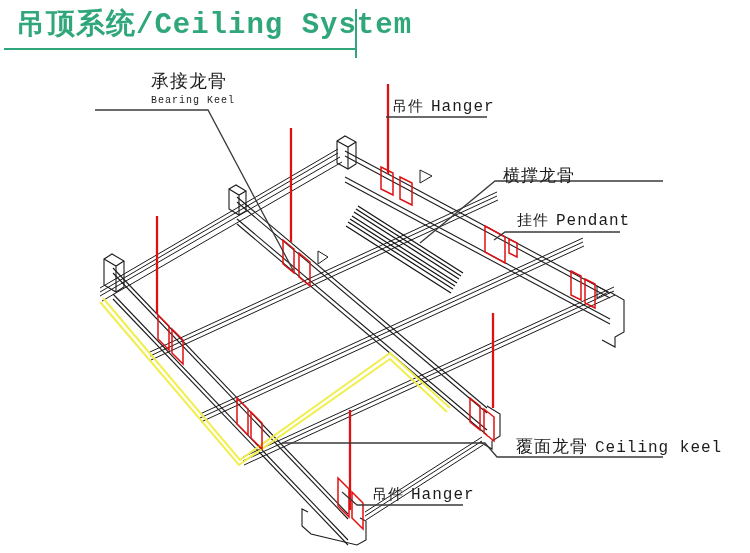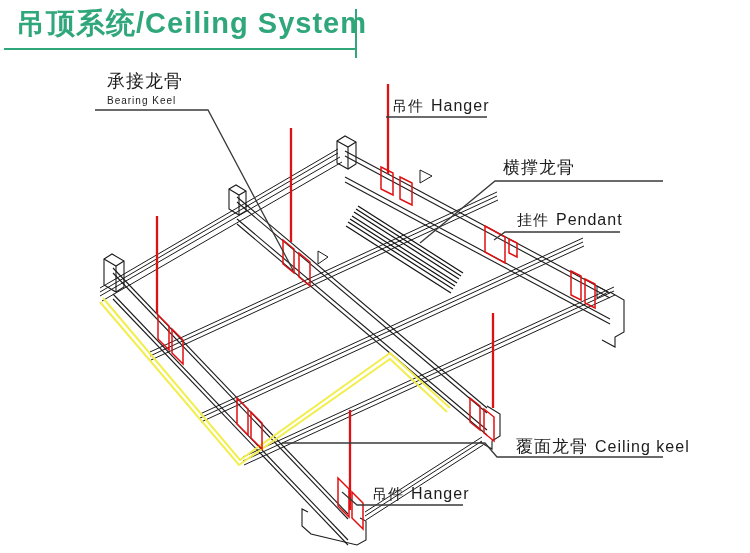--- a/index.html
+++ b/index.html
@@ -1,26 +1,26 @@
 <!DOCTYPE html>
 <html><head>
 <meta charset="utf-8">
 <style>
   html,body{margin:0;padding:0;background:#ffffff;}
   #stage{position:relative;width:736px;height:553px;background:#ffffff;overflow:hidden;
-         font-family:Liberation Sans, sans-serif;}
+         font-family:Liberation Mono, monospace;}
   #diagram-svg{position:absolute;left:0;top:0;}
   .page-title{position:absolute;left:16px;top:4px;font-size:29px;font-weight:bold;
               color:#2fa77a;letter-spacing:1px;white-space:nowrap;}
   .title-underline{position:absolute;left:4px;top:48px;width:353px;height:2px;background:#2fa77a;}
   .title-vline{position:absolute;left:355px;top:9px;width:2px;height:49px;background:#2fa77a;}
   .anno{position:absolute;color:#1c1c1c;white-space:nowrap;display:flex;align-items:baseline;gap:7px;}
   .anno .zh{font-size:17px;letter-spacing:1px;}
   .anno .en{font-size:16px;letter-spacing:1px;}
-  .anno.stacked{display:block;}
+  .anno.stacked{display:block;margin-left:44px;}
   .anno.stacked .zh{display:block;font-size:18px;}
   .anno.stacked .en{display:block;font-size:10px;margin-top:2px;}
   .anno.small .zh{font-size:15px;}
 </style>
 </head>
 <body>
 
 <div id="stage">
 
   <div class="page-title">吊顶系统/Ceiling System</div>
@@ -143,21 +143,21 @@
   <div class="anno stacked" style="left:107px;top:69px;">
     <span class="zh">承接龙骨</span>
     <span class="en">Bearing Keel</span>
   </div>
 
   <div class="anno small" style="left:392px;top:97px;">
     <span class="zh">吊件</span>
     <span class="en">Hanger</span>
   </div>
 
-  <div class="anno" style="left:503px;top:156px;">
+  <div class="anno" style="left:503px;top:164px;">
     <span class="zh">横撑龙骨</span>
   </div>
 
   <div class="anno small" style="left:517px;top:211px;">
     <span class="zh">挂件</span>
     <span class="en">Pendant</span>
   </div>
 
   <div class="anno" style="left:516px;top:435px;">
     <span class="zh">覆面龙骨</span>

